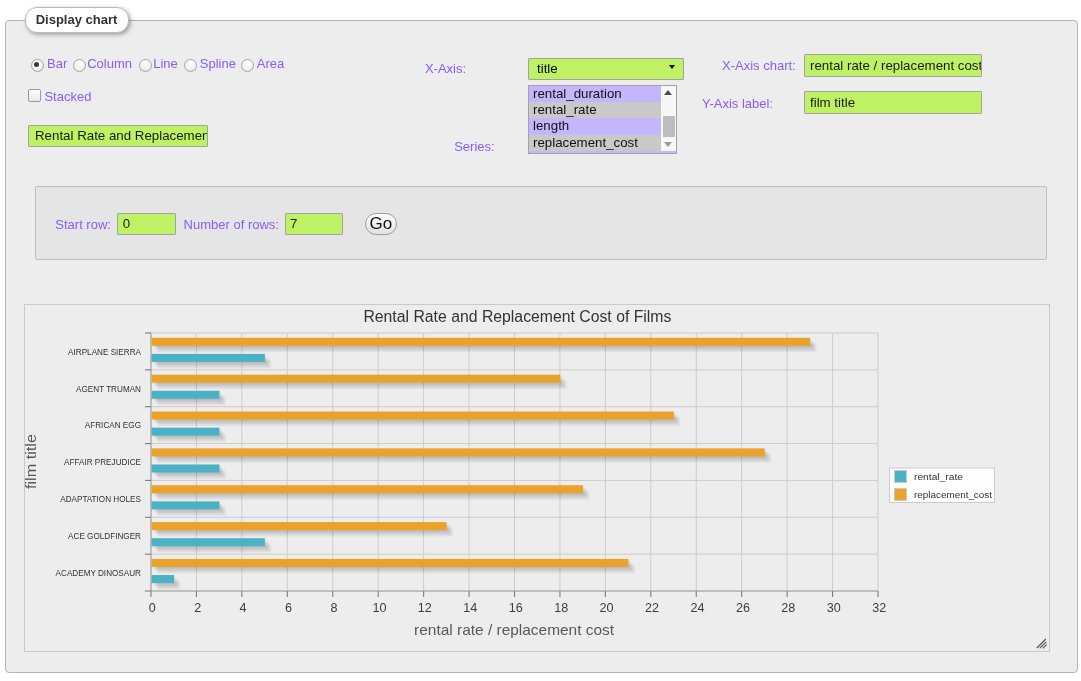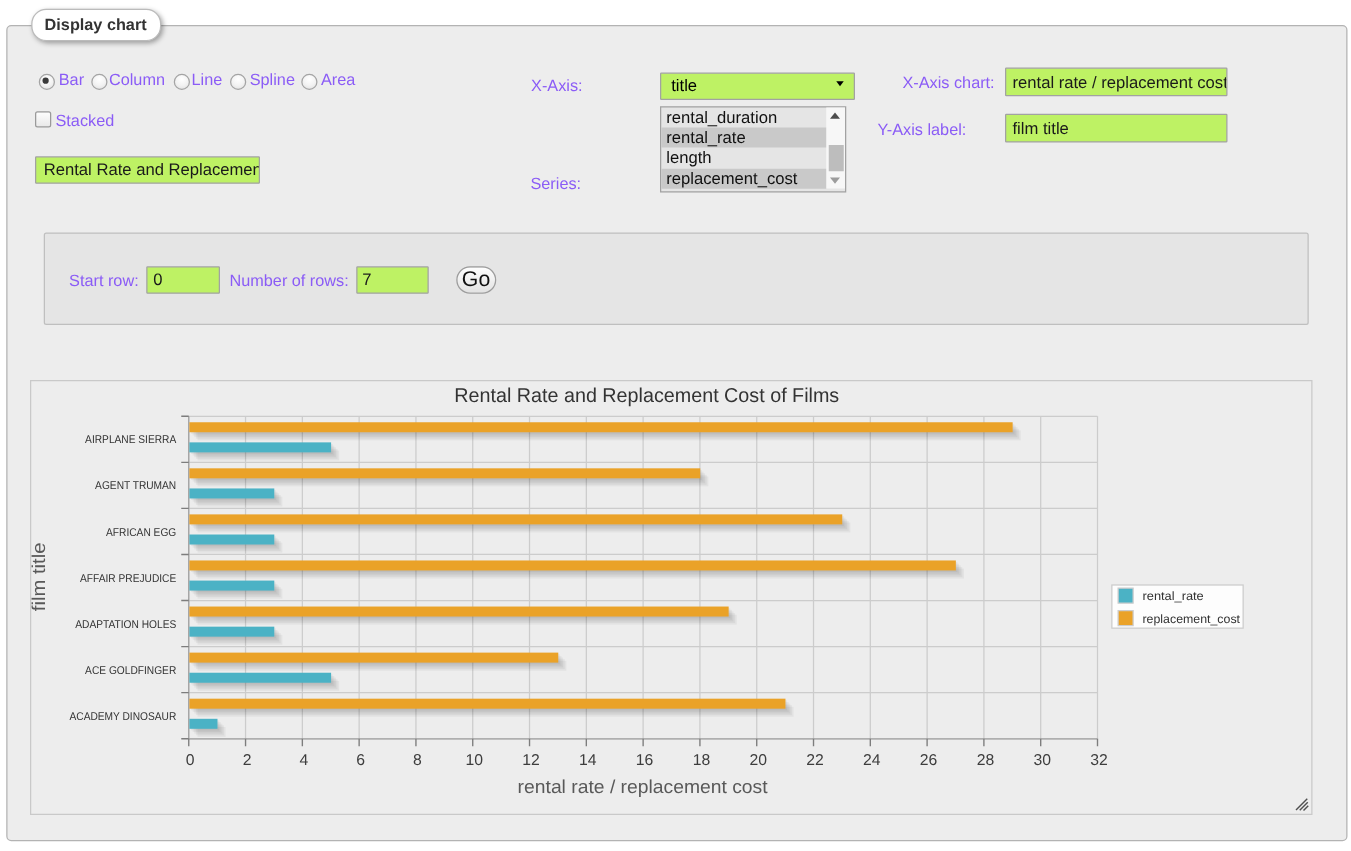--- a/index.html
+++ b/index.html
@@ -28,32 +28,32 @@
 <div class="abs lbl" style="left:87.2px;top:55.6px">Column</div>
 <div class="abs lbl" style="left:153.2px;top:55.6px">Line</div>
 <div class="abs lbl" style="left:199.8px;top:55.6px">Spline</div>
 <div class="abs lbl" style="left:256.8px;top:55.6px">Area</div>
 <div class="abs check" style="left:28px;top:89px"></div>
 <div class="abs lbl" style="left:44.4px;top:89.2px">Stacked</div>
 <div class="abs tin" style="left:28px;top:124.6px;width:171.5px;height:20px;line-height:20px;padding-left:6px">Rental Rate and Replacement Cost of Films</div>
 <div class="abs lbl" style="left:424.9px;top:61px;width:100px;text-align:left">X-Axis:</div>
 <div class="abs tin" style="left:528px;top:57.5px;width:145.5px;height:20px;line-height:20px;padding-left:8px;color:#000">title</div>
 <div class="abs" style="left:669px;top:65.3px;width:0;height:0;border-left:3.8px solid transparent;border-right:3.8px solid transparent;border-top:4.8px solid #000"></div>
-<div class="abs" style="left:528px;top:84.7px;width:147px;height:67.6px;background:#e5e5e5;border:1px solid #a2a2a2;overflow:hidden">
+<div class="abs" style="left:528px;top:84.7px;width:147px;height:67.6px;background:#c4b5fd;border:1px solid #a2a2a2;overflow:hidden">
   <div class="opt">rental_duration</div>
   <div class="opt optsel">rental_rate</div>
   <div class="opt">length</div>
   <div class="opt optsel">replacement_cost</div>
 </div>
 <div class="abs" style="left:661px;top:85.7px;width:15px;height:65.6px;background:#f7f7f7">
   <div class="abs" style="left:3.2px;top:4.5px;width:0;height:0;border-left:4.3px solid transparent;border-right:4.3px solid transparent;border-bottom:5px solid #4d4d4d"></div>
   <div class="abs" style="left:1.5px;top:30.5px;width:12px;height:21px;background:#bdbdbd"></div>
   <div class="abs" style="left:3.2px;top:56px;width:0;height:0;border-left:4.3px solid transparent;border-right:4.3px solid transparent;border-top:5px solid #9c9c9c"></div>
 </div>
-<div class="abs lbl" style="left:424.4px;top:138.8px;width:100px;text-align:left">Series:</div>
+<div class="abs lbl" style="left:424.4px;top:138.8px;width:100px;text-align:center">Series:</div>
 <div class="abs lbl" style="left:695.7px;top:58px;width:100px;text-align:right">X-Axis chart:</div>
 <div class="abs tin" style="left:804px;top:54.2px;width:170.5px;height:21px;line-height:21px;padding-left:5px">rental rate / replacement cost</div>
 <div class="abs lbl" style="left:702px;top:95.7px;width:100px;text-align:left">Y-Axis label:</div>
 <div class="abs tin" style="left:804px;top:91px;width:170.5px;height:21px;line-height:21px;padding-left:5px">film title</div>
 <div class="abs" style="left:35px;top:185.5px;width:1010px;height:72.5px;background:#e5e5e5;border:1px solid #bfbfbf;border-radius:2px"></div>
 <div class="abs lbl" style="left:55.3px;top:216.8px">Start row:</div>
 <div class="abs tin" style="left:117.4px;top:212.7px;width:51.9px;height:20px;line-height:20px;padding-left:4.3px">0</div>
 <div class="abs lbl" style="left:183.6px;top:216.8px">Number of rows:</div>
 <div class="abs tin" style="left:285.4px;top:212.7px;width:52.6px;height:20px;line-height:20px;padding-left:3.5px">7</div>
 <div class="abs" id="gobtn">Go</div>

